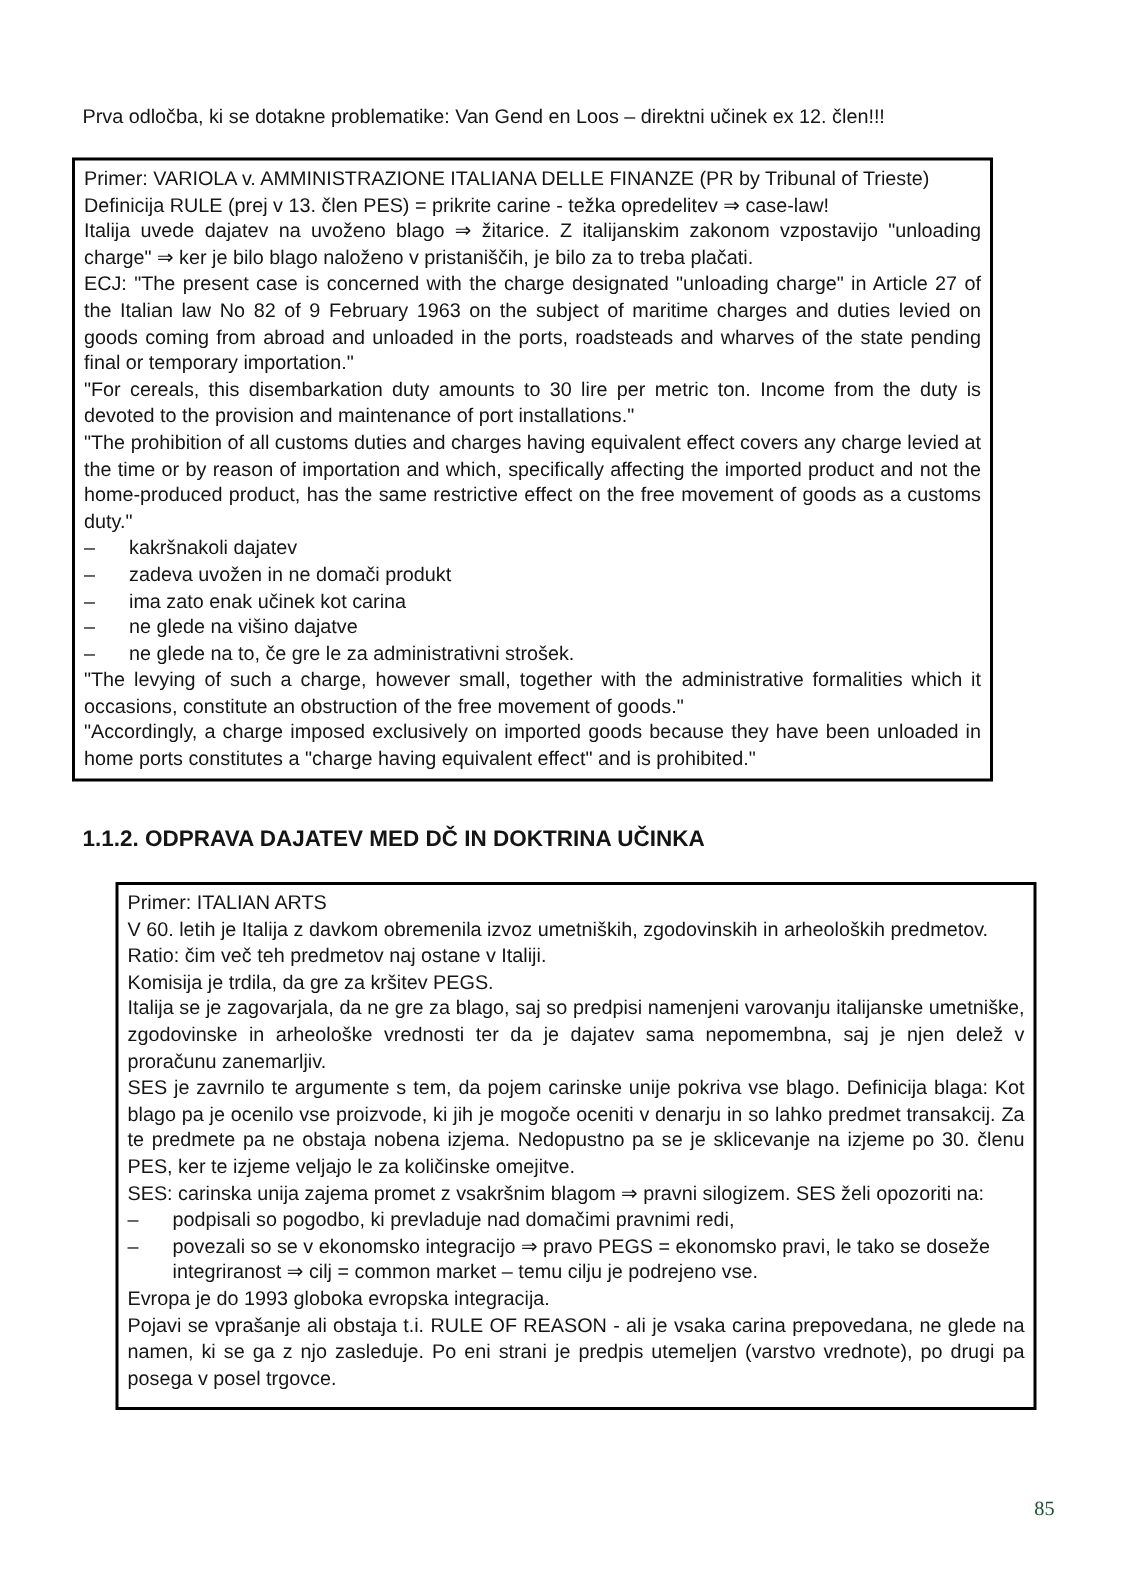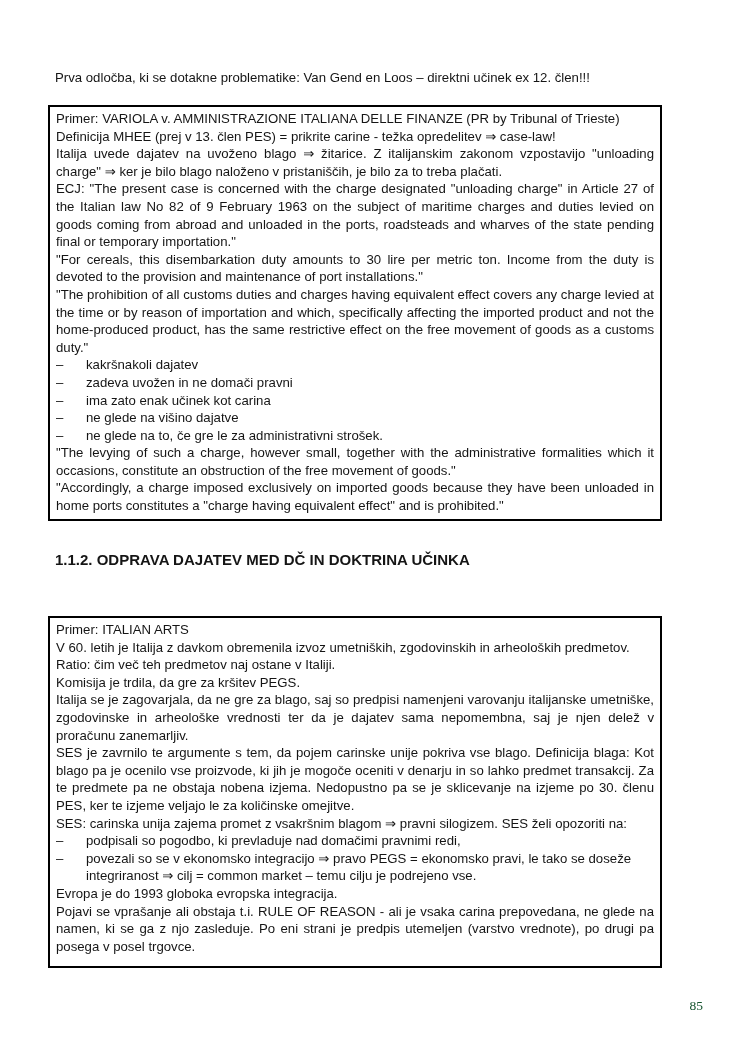--- a/index.html
+++ b/index.html
@@ -27,21 +27,21 @@
     position: absolute;
     left: 48px;
     width: 614px;
     border: 2px solid #000;
     padding: 3px 6px 4px 6px;
     font-size: 13.2px;
     line-height: 17.6px;
     background: #fff;
   }
   #box1 { top: 105px; min-height: 411px; }
-  #box2 { top: 616px; min-height: 352px; }
+  #box2 { top: 588px; min-height: 352px; margin-left: 29px; }
   .para { text-align: justify; }
   .li { display: flex; text-align: left; }
   .marker { flex: 0 0 30px; width: 30px; }
   .li-content { flex: 1; }
   .section-heading {
     position: absolute;
     top: 551px;
     left: 55px;
     font-size: 15px;
     font-weight: bold;
@@ -60,32 +60,32 @@
 </head>
 <body>
 
 <div class="page">
 
   <p class="intro"><span>Prva odločba, ki se dotakne problematike: </span><span class="b">Van Gend en Loos – direktni učinek ex 12. člen</span><span>!!!</span></p>
 
   <div class="case-box" id="box1">
     <div>
         <div class="para"><span class="b">Primer: VARIOLA v. AMMINISTRAZIONE ITALIANA DELLE FINANZE (PR by Tribunal of Trieste)</span></div>
-        <div class="para"><span class="b">Definicija MHEE</span><span> (prej v 13. člen PES) = </span><span class="b">prikrite carine</span><span> - težka opredelitev ⇒ case-law!</span></div>
+        <div class="para"><span class="b">Definicija RULE</span><span> (prej v 13. člen PES) = </span><span class="b">prikrite carine</span><span> - težka opredelitev ⇒ case-law!</span></div>
         <div class="para"><span>Italija uvede dajatev na uvoženo blago ⇒ </span><span class="b">žitarice</span><span>. Z italijanskim zakonom vzpostavijo "</span><span class="b">unloading charge</span><span>" ⇒ ker je bilo </span><span class="b">blago naloženo v pristaniščih</span><span>, je bilo za to treba </span><span class="b">plačati</span><span>.</span></div>
         <div class="para"><span>ECJ: "The present case is concerned with the charge designated "unloading charge" in Article 27 of the Italian law No 82 of 9 February 1963 on the subject of maritime charges and duties levied on goods coming from abroad and unloaded in the ports, roadsteads and wharves of the state pending final or temporary importation."</span></div>
         <div class="para"><span>"For cereals, this disembarkation duty amounts to 30 lire per metric ton. Income from the duty is devoted to the provision and maintenance of port installations."</span></div>
         <div class="para"><span>"</span><span class="b">The prohibition of all customs duties and charges having equivalent effect</span><span> covers any charge levied at the time or by reason of importation and which, specifically affecting the imported product and not the home-produced product, has the same restrictive effect on the free movement of goods as a customs duty."</span></div>
         <div class="li">
           <span class="marker">–</span>
           <span class="li-content"><span class="b">kakršnakoli dajatev</span></span>
         </div>
         <div class="li">
           <span class="marker">–</span>
-          <span class="li-content"><span>zadeva </span><span class="b">uvožen in ne domači pravni</span></span>
+          <span class="li-content"><span>zadeva </span><span class="b">uvožen in ne domači produkt</span></span>
         </div>
         <div class="li">
           <span class="marker">–</span>
           <span class="li-content"><span>ima zato </span><span class="b">enak učinek kot carina</span></span>
         </div>
         <div class="li">
           <span class="marker">–</span>
           <span class="li-content"><span class="b">ne glede na višino</span><span> dajatve</span></span>
         </div>
         <div class="li">

